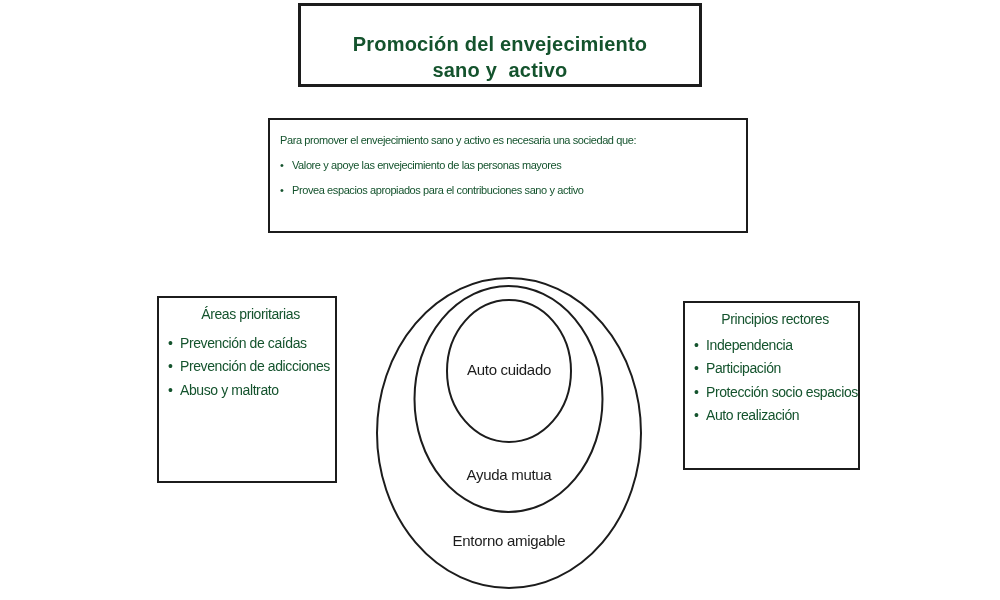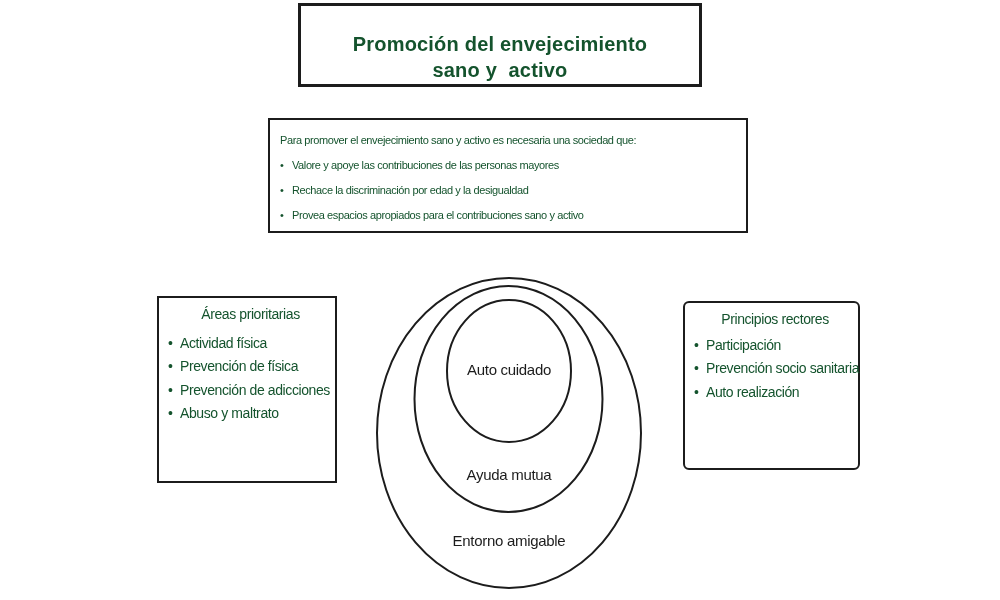--- a/index.html
+++ b/index.html
@@ -54,21 +54,20 @@
   .side-box .li { white-space: nowrap; }
   .left-box {
     left: 157px; top: 296px;
     width: 180px; height: 187px;
     padding: 5px 2px 0 9px;
   }
   .right-box {
     left: 683px; top: 301px;
     width: 177px; height: 169px;
     padding: 5px 2px 0 9px;
-    border-radius: 6px;
   }
   .box-title { text-align: center; }
   .left-box .box-title { margin-bottom: 5px; }
   .right-box .box-title { margin-bottom: 2px; }
   .bullet {
     display: inline-block;
     width: 12px;
   }
   
   .venn-svg {
@@ -94,53 +93,50 @@
 <div class="canvas">
 
   <div class="box title-box">
     <div>Promoción del envejecimiento</div>
     <div>sano y&nbsp; activo</div>
   </div>
 
   <div class="box intro-box">
     <div class="lead">Para promover el envejecimiento sano y activo es necesaria una sociedad que:</div>
     <div class="li">
-      <span class="bullet">•</span><span>Valore y apoye las contribuciones de las personas mayores</span>
-    </div>
-    <div class="li">
-      <span class="bullet">•</span><span>Rechace la discriminación por edad y la desigualdad</span>
+      <span class="bullet">•</span><span>Valore y apoye las envejecimiento de las personas mayores</span>
     </div>
     <div class="li">
       <span class="bullet">•</span><span>Provea espacios apropiados para el contribuciones sano y activo</span>
     </div>
   </div>
 
   <div class="box side-box left-box">
     <div class="box-title">Áreas prioritarias</div>
     <div class="li">
-      <span class="bullet">•</span><span>Actividad física</span>
-    </div>
-    <div class="li">
-      <span class="bullet">•</span><span>Prevención de física</span>
+      <span class="bullet">•</span><span>Prevención de caídas</span>
     </div>
     <div class="li">
       <span class="bullet">•</span><span>Prevención de adicciones</span>
     </div>
     <div class="li">
       <span class="bullet">•</span><span>Abuso y maltrato</span>
     </div>
   </div>
 
   <div class="box side-box right-box">
     <div class="box-title">Principios rectores</div>
     <div class="li">
+      <span class="bullet">•</span><span>Independencia</span>
+    </div>
+    <div class="li">
       <span class="bullet">•</span><span>Participación</span>
     </div>
     <div class="li">
-      <span class="bullet">•</span><span>Prevención socio sanitaria</span>
+      <span class="bullet">•</span><span>Protección socio espacios</span>
     </div>
     <div class="li">
       <span class="bullet">•</span><span>Auto realización</span>
     </div>
   </div>
 
   <svg class="venn-svg" width="1000" height="600" viewBox="0 0 1000 600">
     <ellipse cx="509" cy="433" rx="132" ry="155"></ellipse>
     <ellipse cx="508.5" cy="399" rx="94" ry="113"></ellipse>
     <ellipse cx="509" cy="371" rx="62" ry="71"></ellipse>

